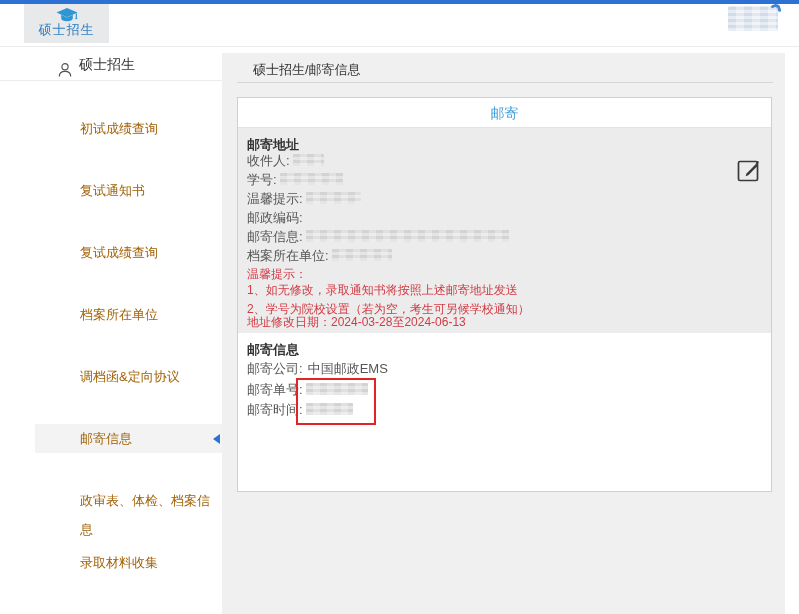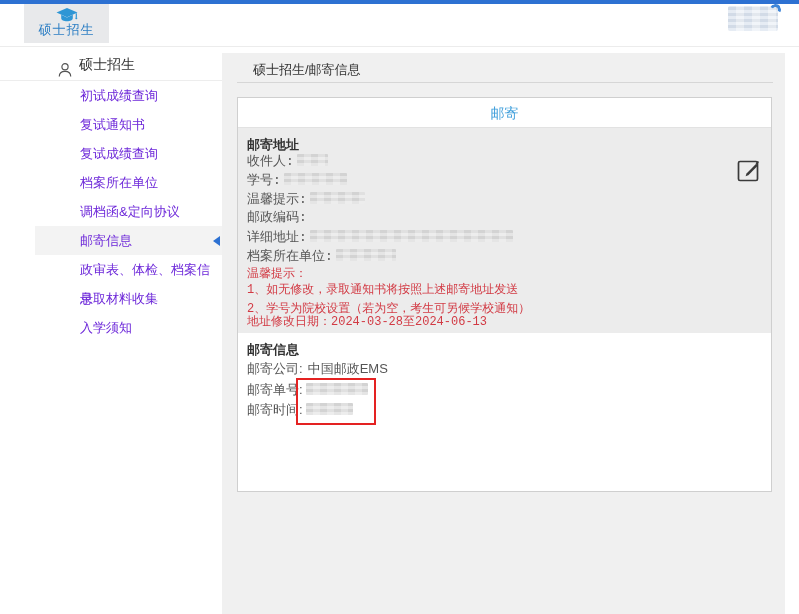--- a/index.html
+++ b/index.html
@@ -20,35 +20,35 @@
                   repeating-linear-gradient(90deg,#d9e2ee 0 8px,#eaeff6 8px 16px); }
   .avatar-arc { position:absolute; right:-3px; top:-2px; width:11px; height:11px; border:3px solid #3f86d8;
        border-radius:50%; border-bottom-color:transparent; border-left-color:transparent; transform:rotate(-18deg); }
   .logout { position:absolute; left:758px; top:29px; font-size:13px; color:#4a4a4a; cursor:pointer; text-decoration:none;margin-left:45px; }
 
   
   .sidebar { position:absolute; left:0; top:47px; width:222px; height:567px; background:#fff; }
   .sb-header { position:relative; height:34px; line-height:34px; border-bottom:1px solid #ededed; font-size:14px; color:#333; }
   .sb-header .person { position:absolute; left:57px; top:9px; }
   .sb-header .sb-title { position:absolute; left:79px; }
-  .sb-item { position:relative; height:29px; line-height:29px; font-size:13px; color:#6d28d9; padding-left:80px; cursor:pointer; }
+  .sb-item { position:relative; height:29px; line-height:29px; font-size:13px; color:#a16207; padding-left:80px; cursor:pointer;margin-top:33px; }
   .sb-item.selected { background:#f3f3f3; margin-left:35px; padding-left:45px; }
   .tri { position:absolute; right:2px; top:50%; margin-top:-5px; width:0; height:0;
          border-top:5px solid transparent; border-bottom:5px solid transparent; border-right:7px solid #2d71d2; }
 
   
   .main { position:absolute; left:222px; top:53px; width:563px; height:561px; background:#f0f0f0; }
   .breadcrumb { position:absolute; left:31px; top:8px; font-size:13px; color:#333; }
   .bc-divider { position:absolute; left:15px; top:29px; width:536px; height:1px; background:#d6d6d6; }
 
   .card { position:absolute; left:15px; top:44px; width:535px; height:395px; border:1px solid #cfcfcf; background:#fff; }
   .tab-row { height:30px; line-height:30px; text-align:center; background:#fff; border-bottom:1px solid #e2e2e2; }
   .tab-row .tab { font-size:14px; color:#3e9edb; cursor:pointer; }
 
-  .gray-sec { position:relative; height:205px; background:#ececec;font-family:Liberation Mono, monospace; }
+  .gray-sec { position:relative; height:205px; background:#ececec; }
   .sec-title { position:absolute; left:9px; font-size:13px; font-weight:bold; color:#333; }
   .gray-sec .sec-title { top:8px; }
   .frow { position:absolute; left:9px; height:14px; line-height:14px; font-size:13px; color:#555; white-space:nowrap; }
   .redacted { display:inline-block; height:12px; margin-left:3px; border-radius:1px; vertical-align:-1px;
        background:repeating-linear-gradient(0deg, rgba(255,255,255,.35) 0 3px, rgba(0,0,0,0.02) 3px 6px),
                   repeating-linear-gradient(90deg,#d7d7d7 0 7px,#e4e4e4 7px 14px); }
   .tips { position:absolute; left:9px; font-size:12px; color:#d23a44; line-height:14px; white-space:nowrap; }
   .edit-btn { position:absolute; left:498px; top:28px; width:26px; height:27px; cursor:pointer; background:none; border:none; }
 
   .white-sec { position:relative; height:95px; background:#fff; }
@@ -128,21 +128,21 @@
         <div class="frow" style="top:45px">
           <span>学号:</span><span class="redacted w63"></span>
         </div>
         <div class="frow" style="top:64px">
           <span>温馨提示:</span><span class="redacted w55"></span>
         </div>
         <div class="frow" style="top:83px">
           <span>邮政编码:</span>
         </div>
         <div class="frow" style="top:102px">
-          <span>详细地址:</span><span class="redacted w203"></span>
+          <span>邮寄信息:</span><span class="redacted w203"></span>
         </div>
         <div class="frow" style="top:121px">
           <span>档案所在单位:</span><span class="redacted w60"></span>
         </div>
 
         <div class="tips" style="top:139px">温馨提示：</div>
         <div class="tips" style="top:155px">1、如无修改，录取通知书将按照上述邮寄地址发送</div>
         <div class="tips" style="top:174px">2、学号为院校设置（若为空，考生可另候学校通知）</div>
         <div class="tips" style="top:187px">地址修改日期：2024-03-28至2024-06-13</div>
 

